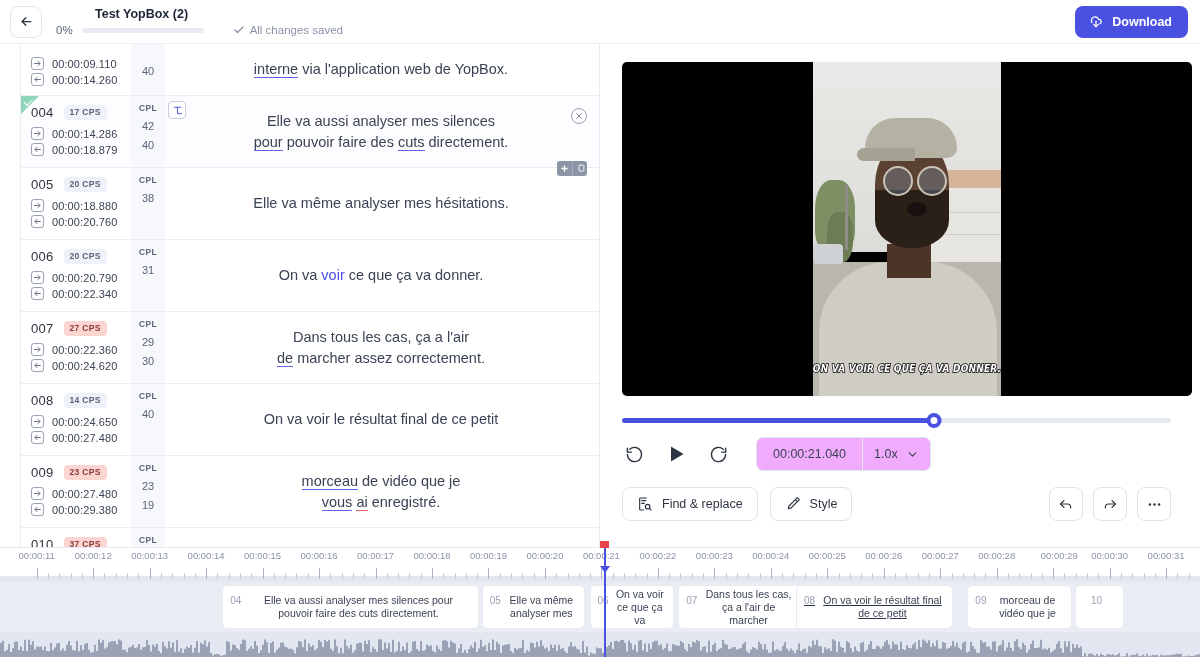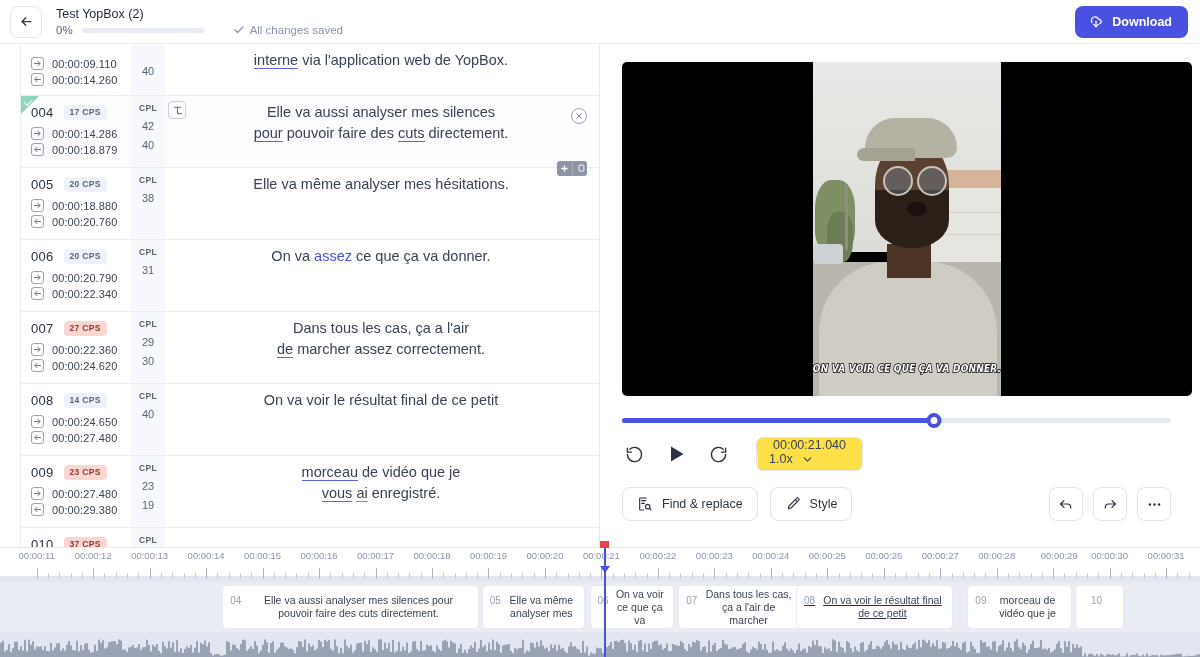--- a/index.html
+++ b/index.html
@@ -24,21 +24,21 @@
   .back-btn {
     margin-left: 10px;
     width: 32px; height: 32px;
     border: 1px solid #e3e6ee; border-radius: 8px;
     background: #fff;
     display: flex; align-items: center; justify-content: center;
     cursor: pointer;
   }
   .back-btn svg { display:block; }
   .proj-info { margin-left: 14px; display: flex; flex-direction: column; justify-content: center; }
-  .proj-title { font-size: 12.5px; font-weight: normal; color: #1e2635; line-height: 15px; }
+  .proj-title { font-size: 12.5px; font-weight: bold; color: #1e2635; line-height: 15px; margin-left: 39px; }
   .proj-row { display: flex; align-items: center; gap: 9px; margin-top: 2px; }
   .proj-pct { font-size: 11.5px; color: #5a6478; }
   .proj-bar { width: 122px; height: 5px; background: #e9ebf2; border-radius: 3px; }
   .saved { display: flex; align-items: center; gap: 5px; margin-left: 20px; }
   .saved-text { font-size: 11.5px; color: #8b93a7; }
   .dl-btn {
     position: absolute; right: 12px; top: 6px;
     height: 32px; padding: 0 16px 0 13px;
     background: #4a51e0; border-radius: 8px;
     display: flex; align-items: center; gap: 8px;
@@ -108,21 +108,21 @@
   .cpl-hdr { font-size: 8.5px; font-weight: bold; color: #5a6478; letter-spacing: .4px; }
   .cpl-val { font-size: 11px; color: #5a6478; margin-top: 7px; }
 
   .col-tool { width: 26px; flex: 0 0 26px; padding-top: 5px; padding-left: 3px; }
   .tool-chip {
     width: 18px; height: 18px; border: 1px solid #c6cde0; border-radius: 4px;
     background: #fff; display:flex; align-items:center; justify-content:center;
   }
 
   .col-text {
-    flex: 1; display: flex; justify-content: center;
+    flex: 1; display: flex; align-items: center; justify-content: center;
     padding: 6px 34px 6px 6px; text-align: center;
   }
   .sub-text { font-size: 14.5px; line-height: 21px; color: #3a4354; }
   .sub-text .u { border-bottom: 1.5px solid #5c63e8; }
   .sub-text .u-red { border-bottom: 1.5px solid #e8646a; }
   .sub-text .hl { color: #4a51e0; }
 
   .row-close {
     position: absolute; right: 12px; top: 12px;
     width: 16px; height: 16px; border: 1.3px solid #9aa3b6; border-radius: 50%;
@@ -193,21 +193,21 @@
     position: absolute; top: 1px; width: 15px; height: 15px;
     background: #fff; border: 4px solid #4a51e0; border-radius: 50%;
     transform: translateX(-50%); cursor: pointer;
   }
 
   .ctrls { position: absolute; left: 21px; top: 393px; display: flex; align-items: center; gap: 18px; }
   .cbtn { width: 24px; height: 24px; display:flex; align-items:center; justify-content:center; cursor:pointer; color:#2b3440; }
   .time-box {
     margin-left: 8px; height: 34px;
     border: 1px solid #e0e3ec; border-radius: 7px;
-    display: flex; align-items: stretch; background: #fde047; flex-direction: column;
+    display: flex; align-items: stretch; background: #f0abfc;
   }
   .time-val { display:flex; align-items:center; padding: 0 16px; font-size: 12.5px; color: #3a4354; }
   .spd {
     display:flex; align-items:center; gap:8px; padding: 0 11px;
     border-left: 1px solid #e8eaf1; font-size: 12.5px; color: #3a4354; cursor:pointer;
   }
 
   .tool-row { position: absolute; left: 21px; top: 443px; width: 549px; display: flex; align-items: center; }
   .tbtn {
     height: 34px; padding: 0 14px;
@@ -452,21 +452,21 @@
                 <span class="tm-txt">00:00:22.340</span>
               </div>
             </div>
           </div>
           <div class="col-cpl">
             <div class="cpl-hdr">CPL</div>
             <div class="cpl-val">31</div>
           </div>
           <div class="col-tool"></div>
           <div class="col-text">
-            <div class="sub-text">On va <span class="hl">assez</span> ce que ça va donner.</div>
+            <div class="sub-text">On va <span class="hl">voir</span> ce que ça va donner.</div>
           </div>
         </div>
         <div class="row">
           <div class="col-meta">
             <div class="meta-top">
               <span class="seq">007</span>
               <span class="cps warn">27 CPS</span>
             </div>
             <div class="times">
               <div class="time-line">

